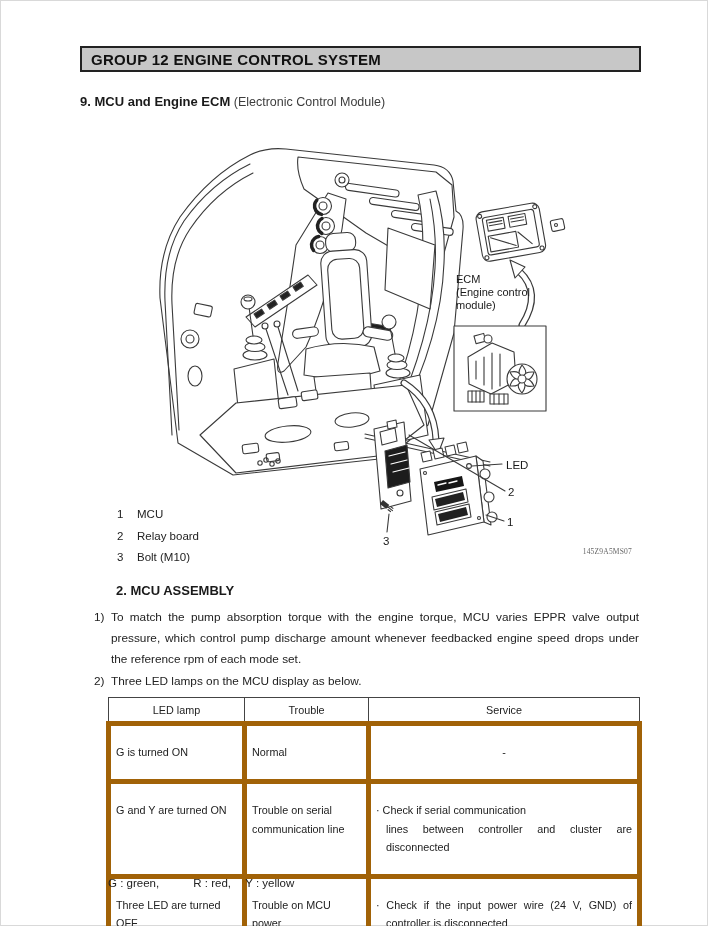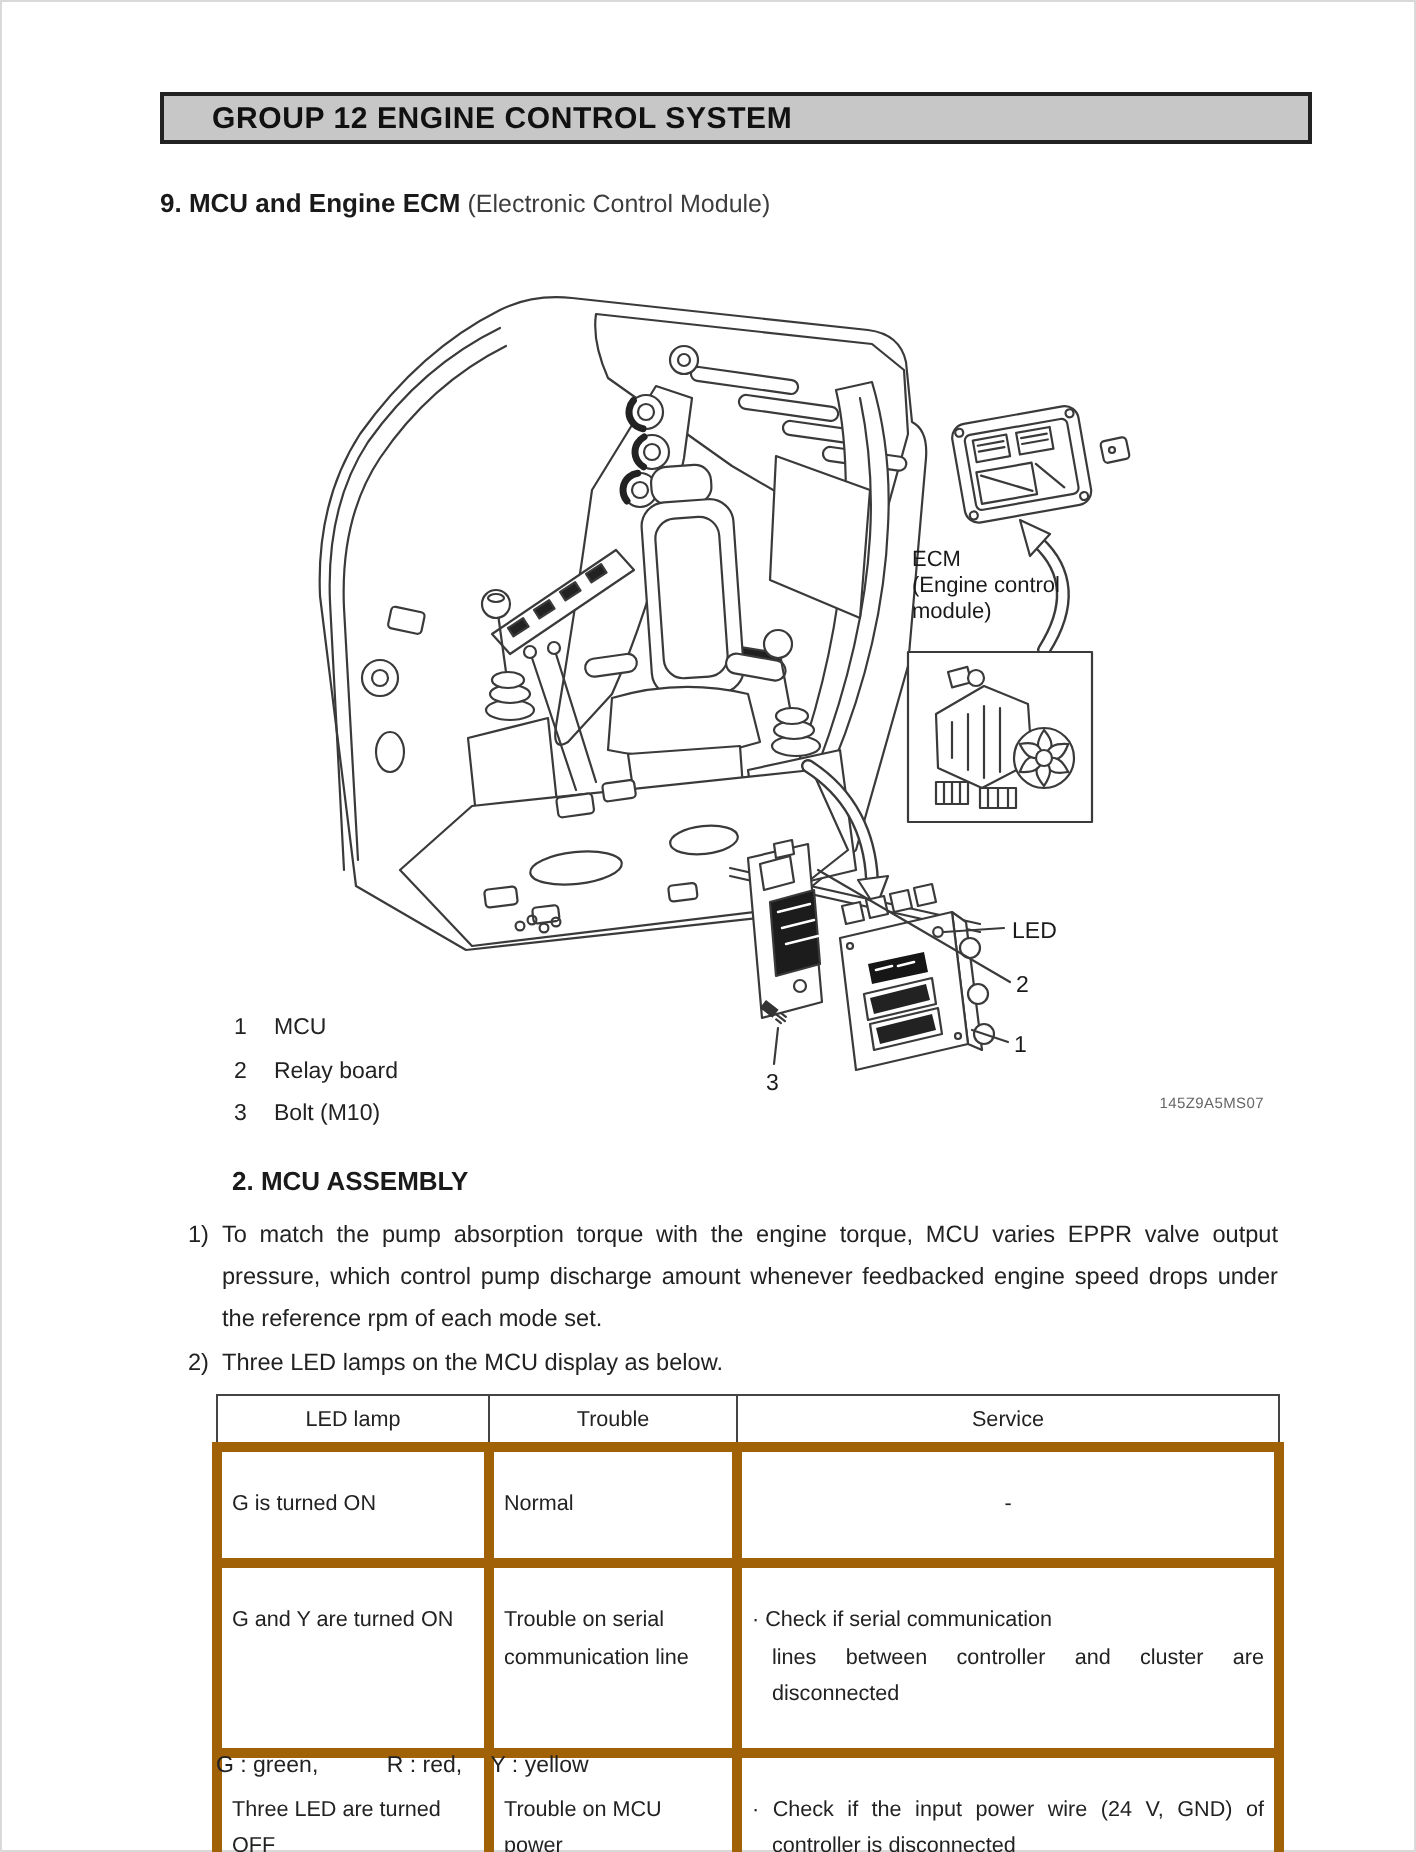--- a/index.html
+++ b/index.html
@@ -5,39 +5,39 @@
   html,body{margin:0;padding:0;background:#e8e8e8;}
   .page{
     position:relative;width:708px;height:926px;background:#fff;
     font-family:"Liberation Sans",sans-serif;color:#1a1a1a;overflow:hidden;
     box-shadow:inset 0 0 0 1px #d9d9d9;
   }
   
   .hbar{
     position:absolute;left:80px;top:46px;width:548px;height:22px;
     background:#c7c7c7;border:2px solid #222;
-    display:flex;align-items:center;padding-left:24px;
+    display:flex;align-items:center;padding-left:9px;
     font-weight:bold;font-size:15px;letter-spacing:.3px;color:#111;
   }
   
   .t1{position:absolute;left:80px;top:94px;font-size:12.5px;}
   .t1 .b{font-weight:bold;font-size:13px;}
   .t1 .n{color:#3d3d3d;text-align:center;}
   
   .fig{position:absolute;left:138px;top:133px;width:532px;height:428px;}
   .ln{fill:none;stroke:#3a3a3a;stroke-width:1.1;stroke-linejoin:round;stroke-linecap:round;}
   .figtext{font-family:"Liberation Sans",sans-serif;font-size:11px;fill:#1a1a1a;stroke:none;}
   .calltext{font-family:"Liberation Sans",sans-serif;font-size:11.5px;fill:#1a1a1a;stroke:none;}
   
   .parts{position:absolute;left:117px;top:504px;font-size:11.5px;line-height:21.5px;color:#222;}
   .parts .row{display:flex;}
   .parts .pnum{width:20px;flex:none;}
   .parts .pname{}
   .figcode{position:absolute;left:540px;top:547px;width:92px;text-align:right;
-    font-size:7.5px;color:#666;letter-spacing:.2px;}
+    font-size:7.5px;color:#666;letter-spacing:.2px;font-family:Liberation Serif, serif;}
   
   .t2{position:absolute;left:97px;top:583px;font-weight:bold;font-size:13px;margin-left:19px;}
   .item{position:absolute;left:94px;width:545px;display:flex;font-size:11.8px;line-height:21px;color:#222;}
   .item .inum{width:17px;flex:none;}
   .item .itext{flex:1;text-align:justify;}
   .i1{top:607px;}
   .i2{top:671px;}
   
   .tblwrap{position:absolute;left:106px;top:697px;}
   table.tbl{border-collapse:collapse;table-layout:fixed;width:531px;

